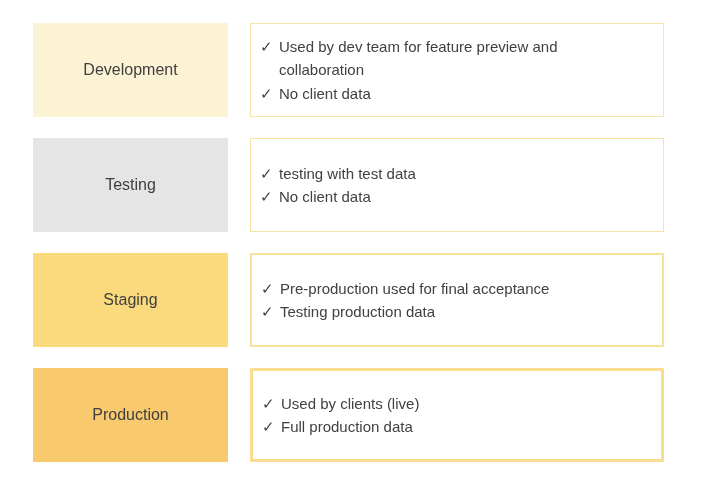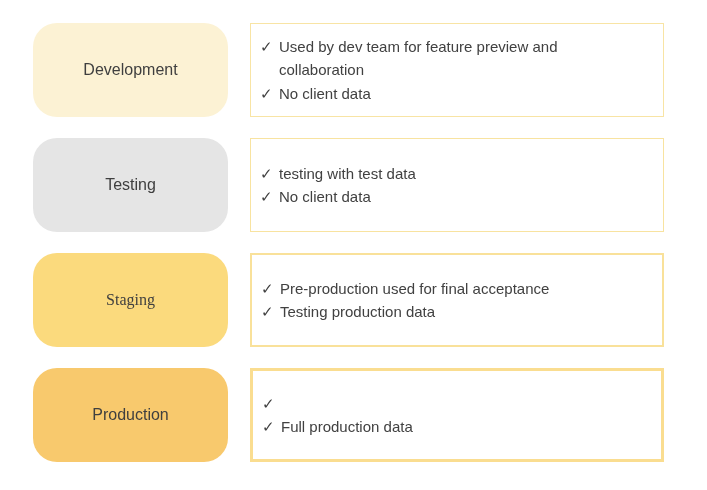--- a/index.html
+++ b/index.html
@@ -28,25 +28,24 @@
   }
   .label-box {
     width: 195px;
     margin-right: 22px;
     display: flex;
     align-items: center;
     justify-content: center;
     font-size: 16px;
     color: #3f3f3f;
     flex: none;
-    border-radius: 24px;
   }
   .f1 { background: #fcf2d4; }
   .f2 { background: #e5e5e5; }
-  .f3 { background: #fbda7d; font-family: Liberation Serif, serif; }
+  .f3 { background: #fbda7d; }
   .f4 { background: #f8c96d; }
   .detail-box {
     width: 414px;
     box-sizing: border-box;
     background: #ffffff;
     display: flex;
     flex-direction: column;
     justify-content: center;
     padding: 4px 8px 4px 9px;
     flex: none;
@@ -135,20 +134,23 @@
     </div>
   </div>
 
   <div class="row">
     <div class="label-box f4">
       <span>Production</span>
     </div>
     <div class="detail-box b4">
       <div class="item">
         <span class="check">✓</span>
+        <span class="lines">
+          <span class="line">Used by clients (live)</span>
+        </span>
       </div>
       <div class="item">
         <span class="check">✓</span>
         <span class="lines">
           <span class="line">Full production data</span>
         </span>
       </div>
     </div>
   </div>
 

